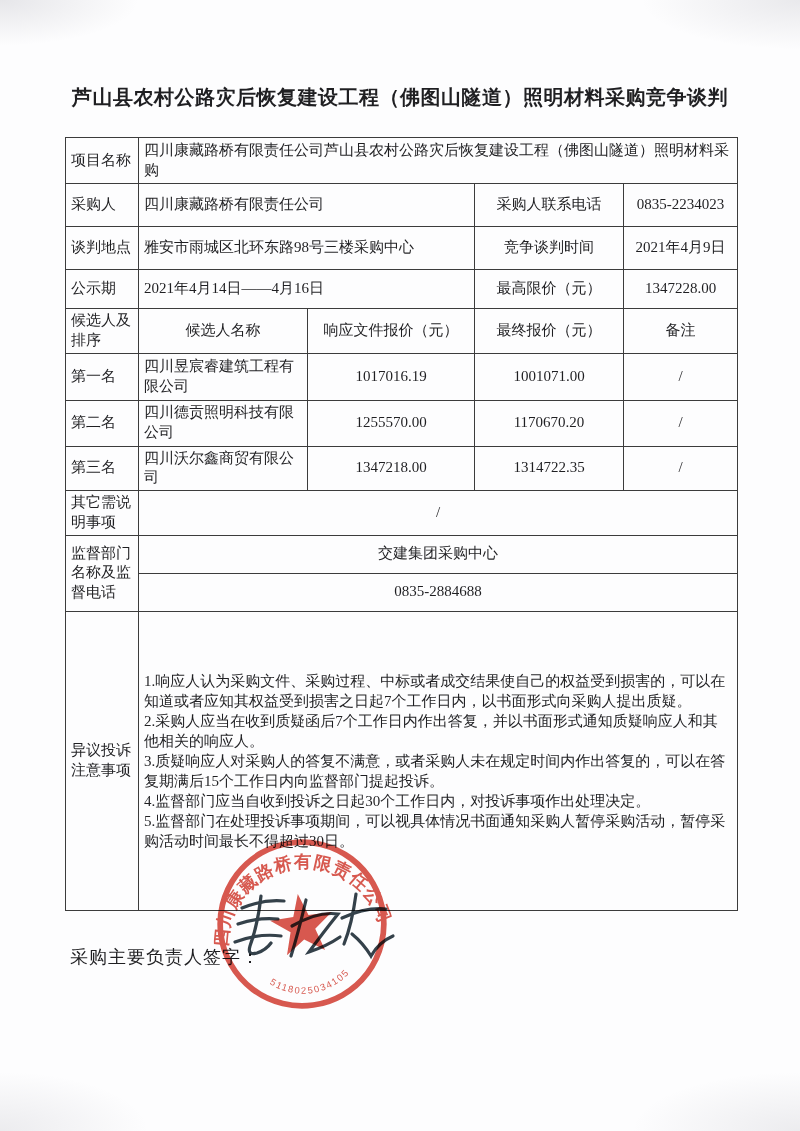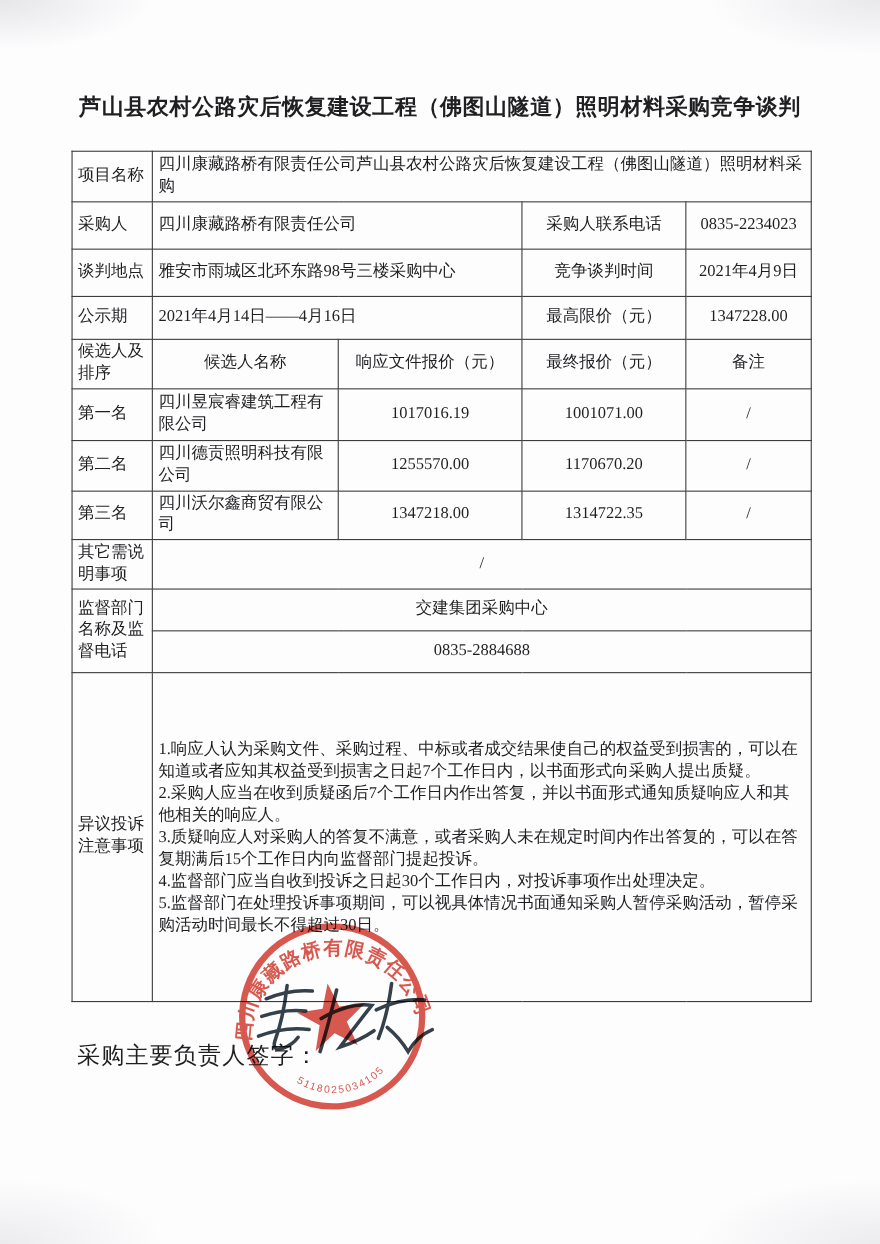--- a/index.html
+++ b/index.html
@@ -41,21 +41,21 @@
   td.val{padding-left:8px;}
   tr.r1{height:46px;} tr.r2{height:43px;} tr.r3{height:43px;margin-left:34px;} tr.r4{height:39px;}
   tr.r5{height:43px;} tr.r6{height:47px;} tr.r7{height:46px;} tr.r8{height:38px;}
   tr.r9{height:41px;} tr.r10{height:38px;} tr.r11{height:38px;} tr.r12{height:299px;}
   td.sup-lbl{text-align:left;padding:2px 3px;}
   td.obj-cell{vertical-align:middle;padding:6px 6px 10px 8px;}
   .obj-item{margin:0;line-height:20px;}
 
   .sign-label{
     position:absolute;left:70px;top:945px;
-    font-size:21px;letter-spacing:1px;
+    font-size:18px;letter-spacing:1px;
   }
   .signature-svg{
     position:absolute;left:228px;top:878px;
     mix-blend-mode:multiply;
   }
   .seal-svg{
     position:absolute;left:212px;top:834px;
     mix-blend-mode:multiply;
     transform:rotate(-8deg);
     opacity:.85;

